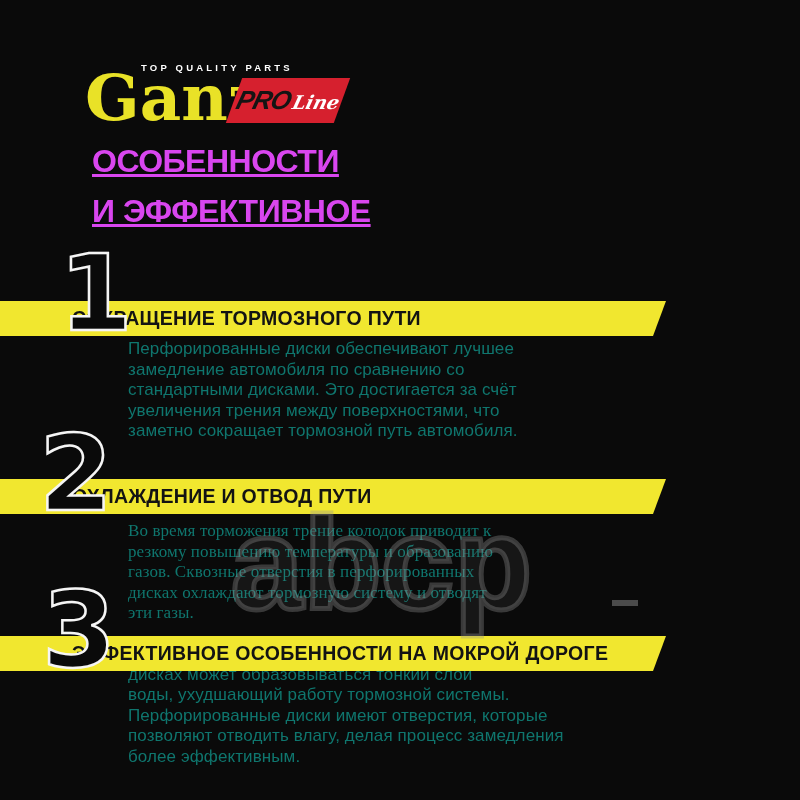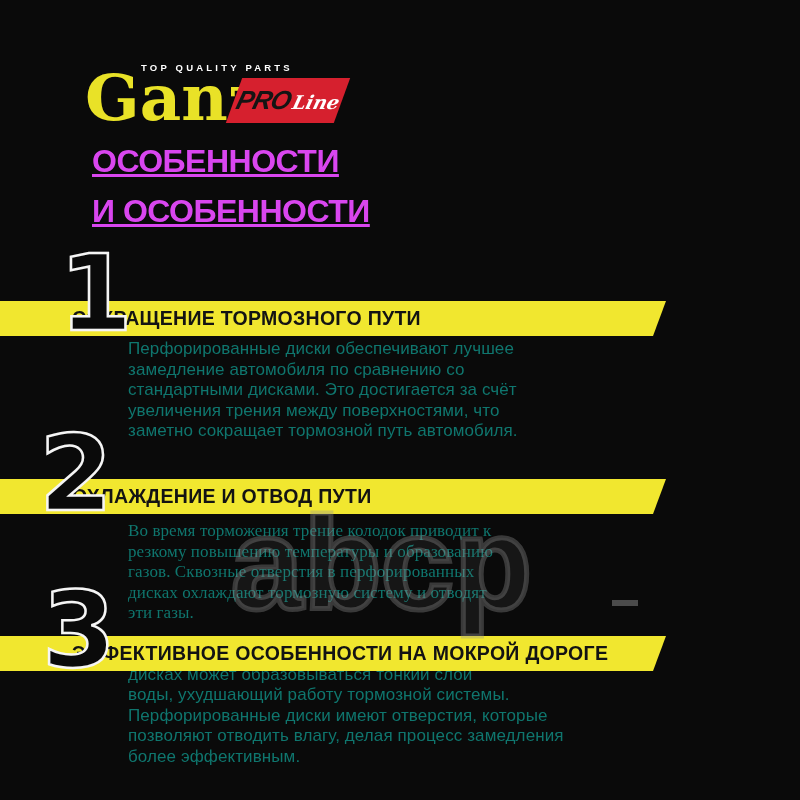--- a/index.html
+++ b/index.html
@@ -106,21 +106,21 @@
     <div class="logo-badge">
       <div class="badge-inner">
         <span class="badge-pro">PRO</span>
         <span class="badge-line">Line</span>
       </div>
     </div>
   </div>
 
   <div class="page-title">
     <div>ОСОБЕННОСТИ</div>
-    <div>И ОСОБЕННОСТИ</div>
+    <div>И ЭФФЕКТИВНОЕ</div>
   </div>
 
   <div>
     <div class="num num-1">1</div>
     <div class="banner banner-1">
       <span class="banner-label">СОКРАЩЕНИЕ ТОРМОЗНОГО ПУТИ</span>
     </div>
     <div class="para para-1">Перфорированные диски обеспечивают лучшее
 замедление автомобиля по сравнению со
 стандартными дисками. Это достигается за счёт

